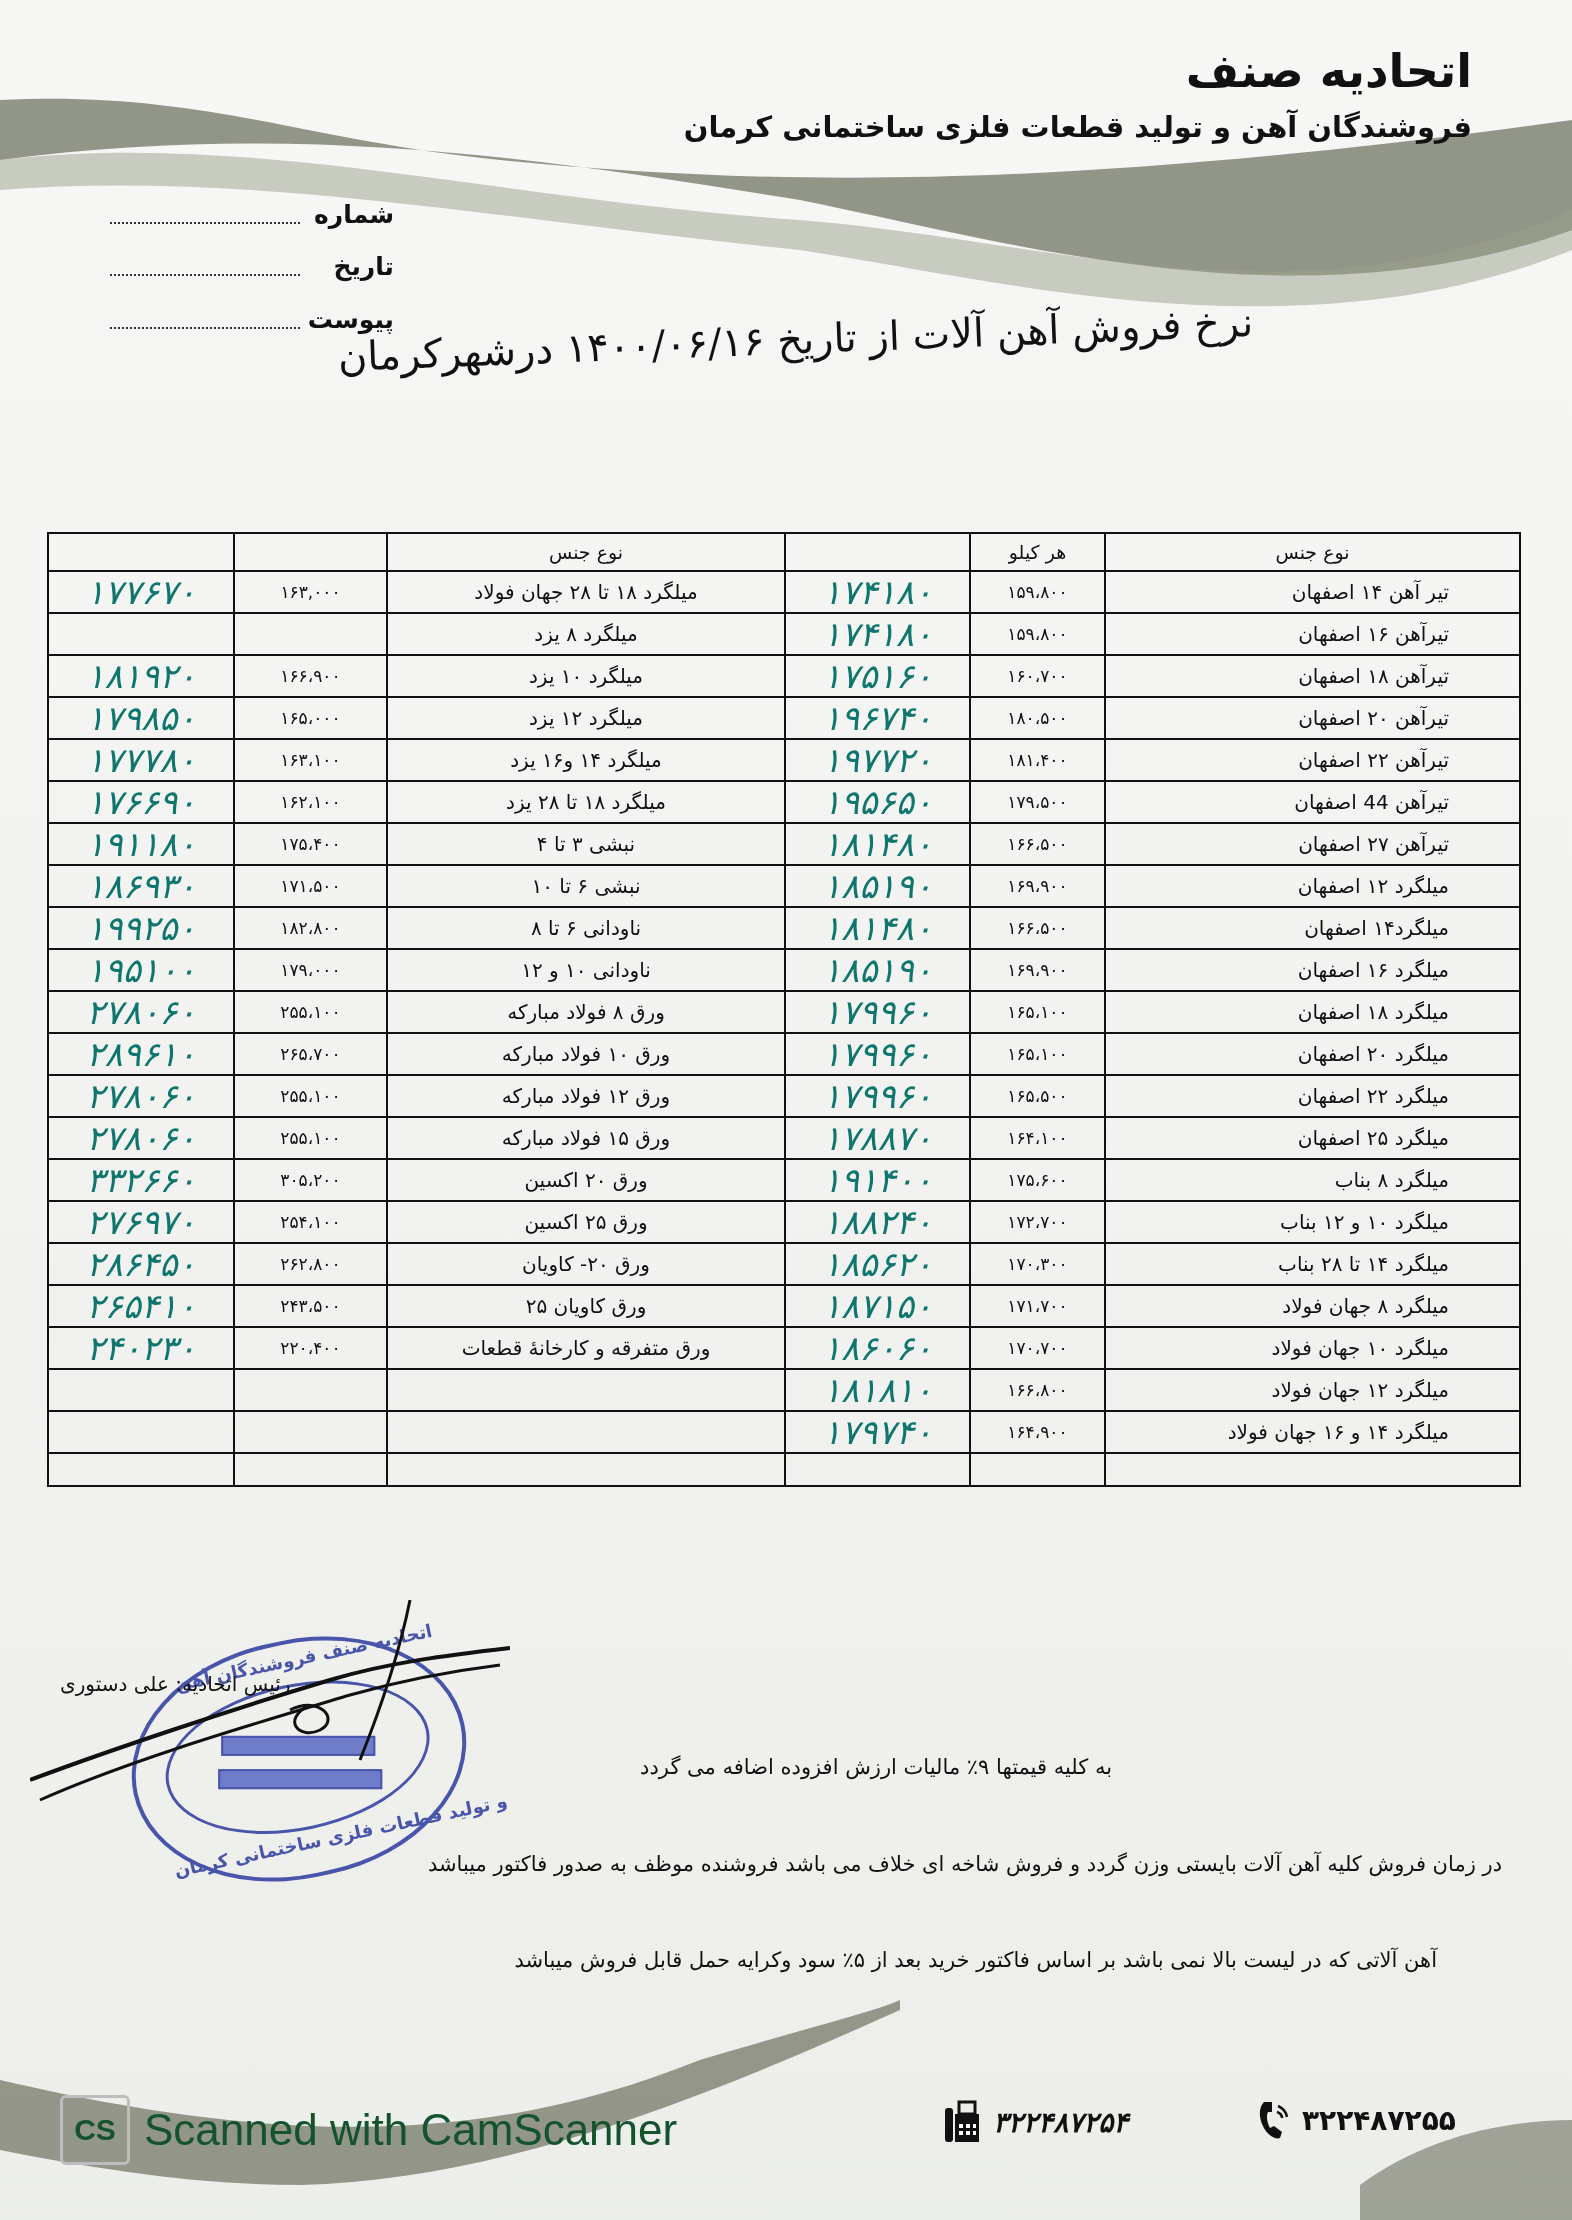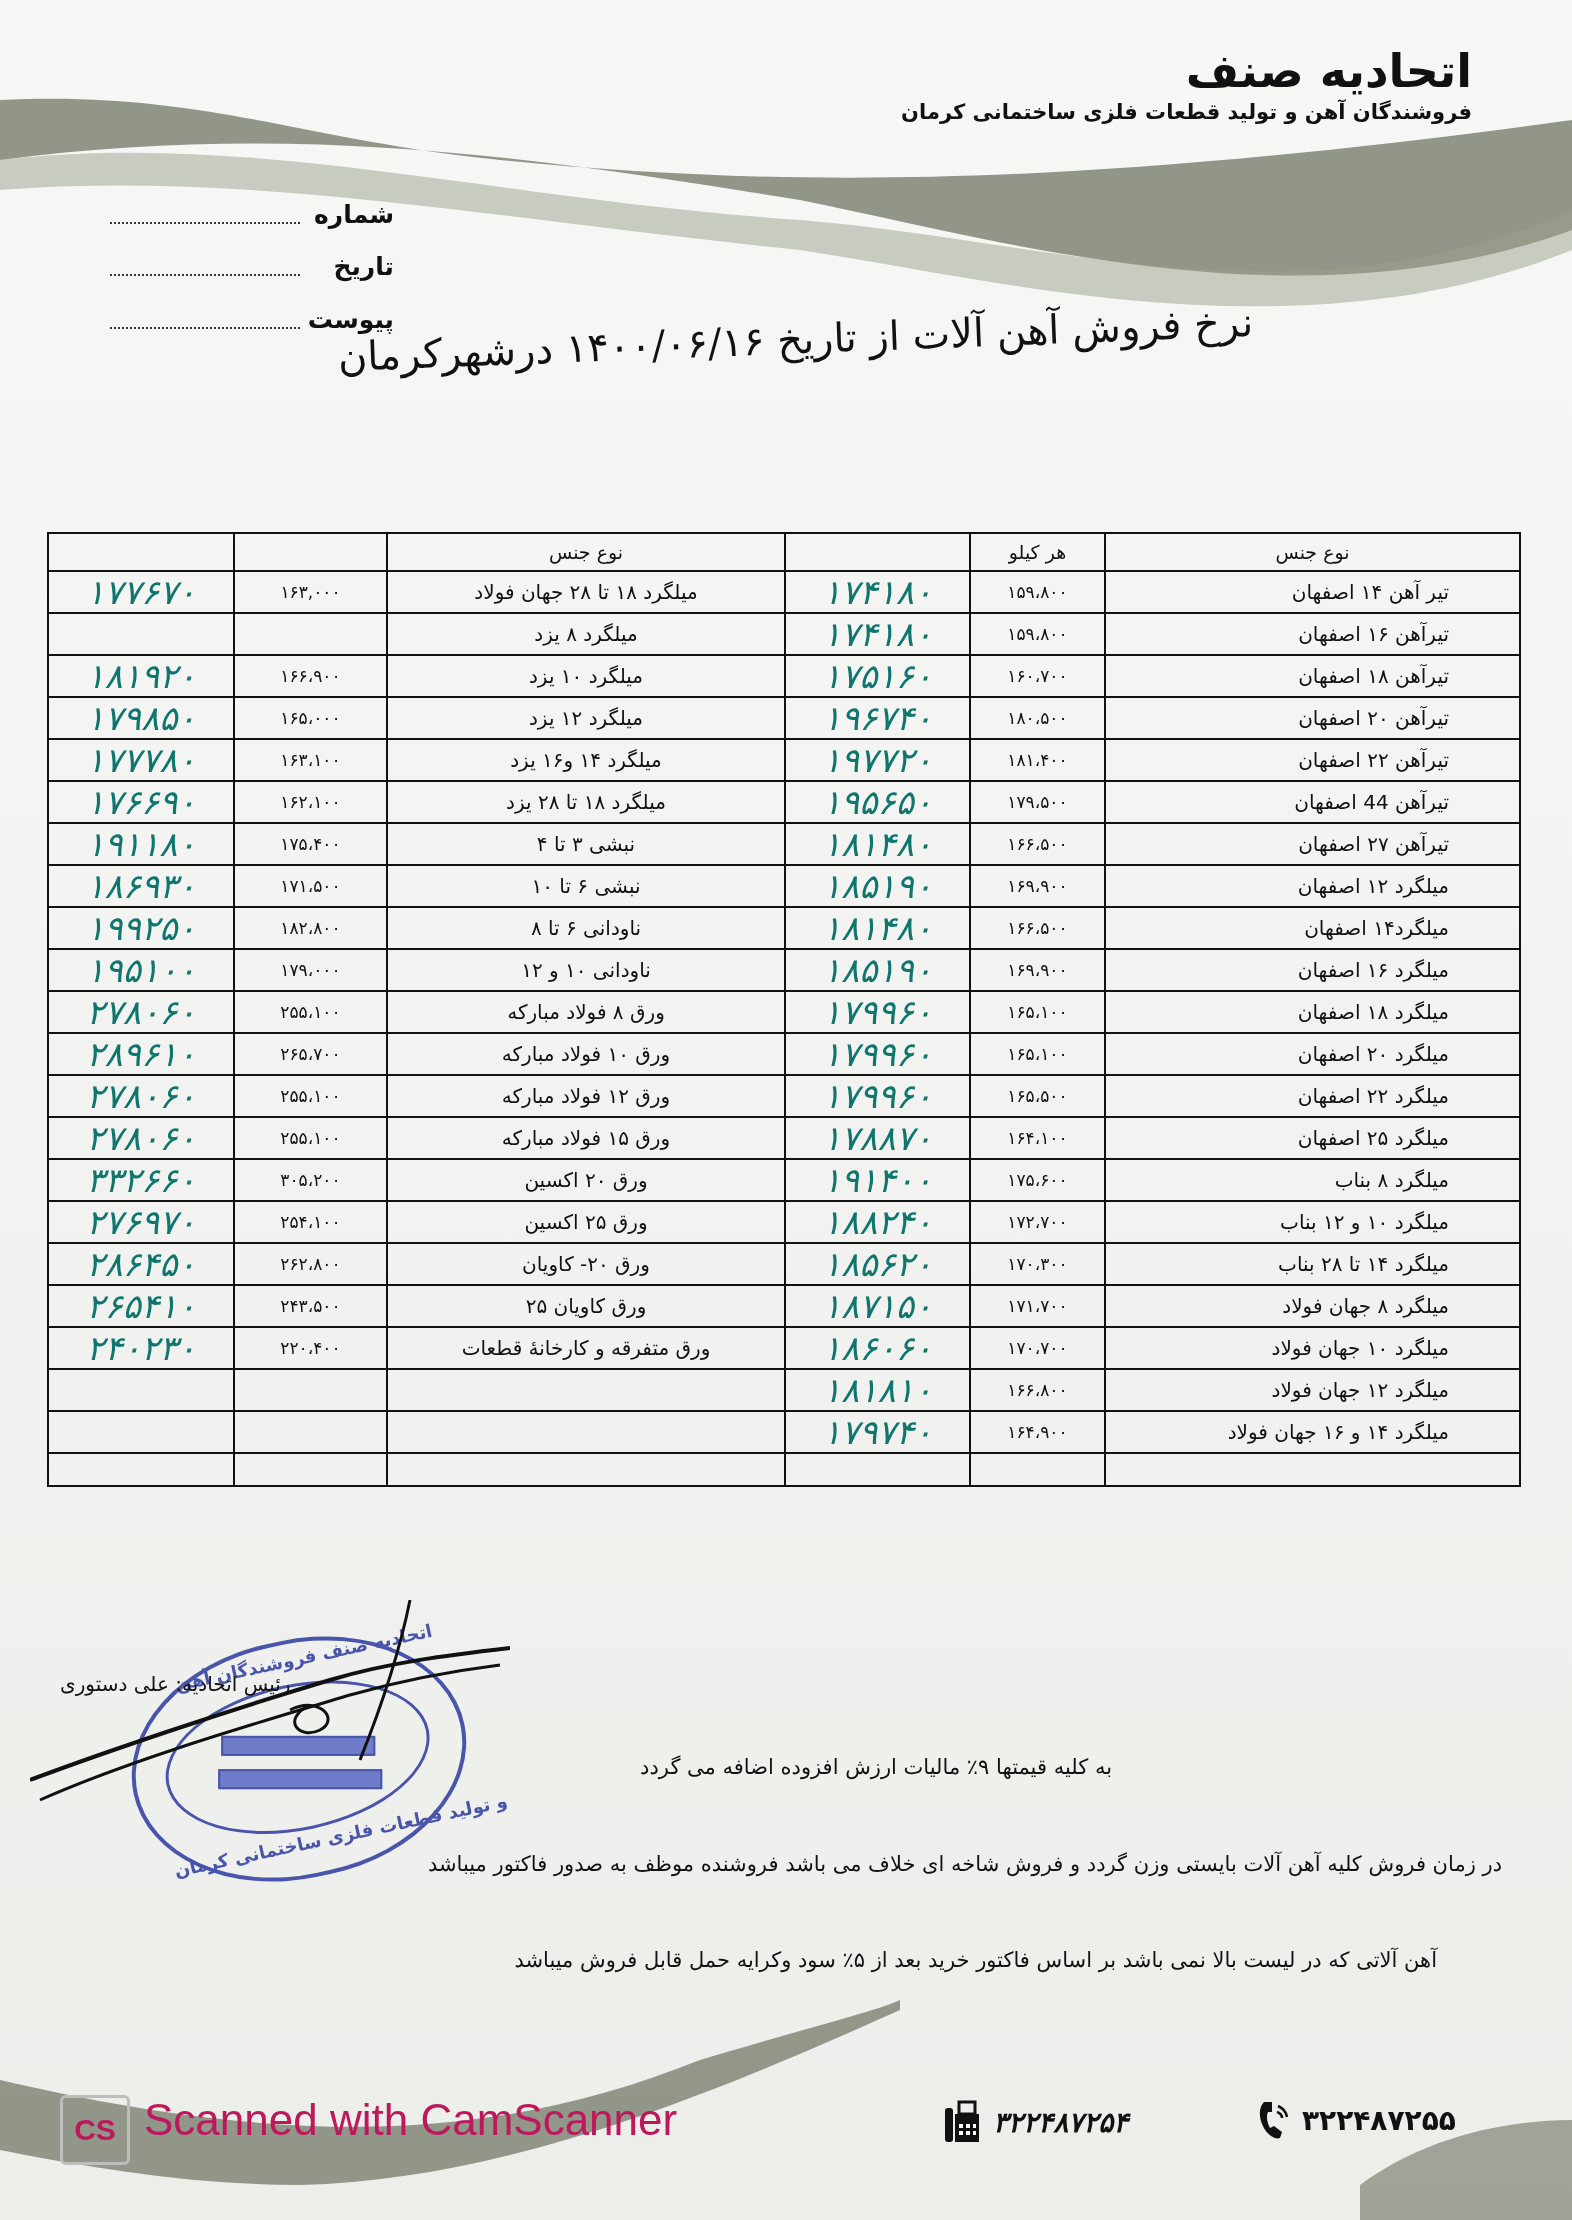--- a/index.html
+++ b/index.html
@@ -15,22 +15,22 @@
     }
     
     .wave { position: absolute; left: 0; top: 0; width: 1572px; height: 2220px; pointer-events: none; }
 
     .org-title {
       position: absolute; right: 100px; top: 44px; direction: rtl;
       font-size: 46px; font-weight: bold; letter-spacing: 1px;
       font-family: "DejaVu Sans", sans-serif;
     }
     .org-subtitle {
-      position: absolute; right: 100px; top: 100px; direction: rtl;
-      font-size: 21px; font-weight: bold;
+      position: absolute; right: 100px; top: 110px; direction: rtl;
+      font-size: 29px; font-weight: bold;
     }
     .meta-field { position: absolute; left: 110px; width: 300px; height: 30px; direction: rtl; }
     .meta-field .lbl { position: absolute; right: 16px; top: 0; font-size: 25px; font-weight: bold; }
     .meta-field .line { position: absolute; left: 0; top: 22px; width: 190px; border-bottom: 2px dotted #333; }
 
     .doc-title {
       position: absolute; right: 320px; top: 296px; direction: rtl; width: 1000px; text-align: right;
       font-family: "DejaVu Serif", serif; font-size: 40px; line-height: 52px;
       transform: rotate(-2.2deg); transform-origin: right top;
     }
@@ -70,22 +70,22 @@
     .signature { position: absolute; left: 30px; top: 1600px; width: 480px; height: 230px; pointer-events: none; }
 
     .signer-label { position: absolute; left: 60px; top: 1672px; direction: rtl; font-size: 20px; }
 
     .note { position: absolute; direction: rtl; font-size: 21px; font-family: "DejaVu Serif", serif; white-space: nowrap; }
 
     .footer-contact { position: absolute; top: 2100px; direction: ltr; font-size: 28px; font-weight: bold; display: flex; align-items: center; gap: 12px; }
     .icon svg { display: block; }
 
     .cs-watermark {
-      position: absolute; left: 60px; top: 2095px; display: flex; gap: 14px;
-      color: #be185d; font-family: "Liberation Sans", sans-serif; font-size: 44px;
+      position: absolute; left: 60px; top: 2095px; display: flex; align-items: center; gap: 14px;
+      color: #14532d; font-family: "Liberation Sans", sans-serif; font-size: 44px;
     }
     .cs-logo {
       width: 64px; height: 64px; border: 3px solid #bdbdbd; border-radius: 6px;
       display: flex; align-items: center; justify-content: center; font-size: 30px; font-weight: bold;
     }
   </style>
 </head>
 <body>
 
 <div class="paper"></div>

